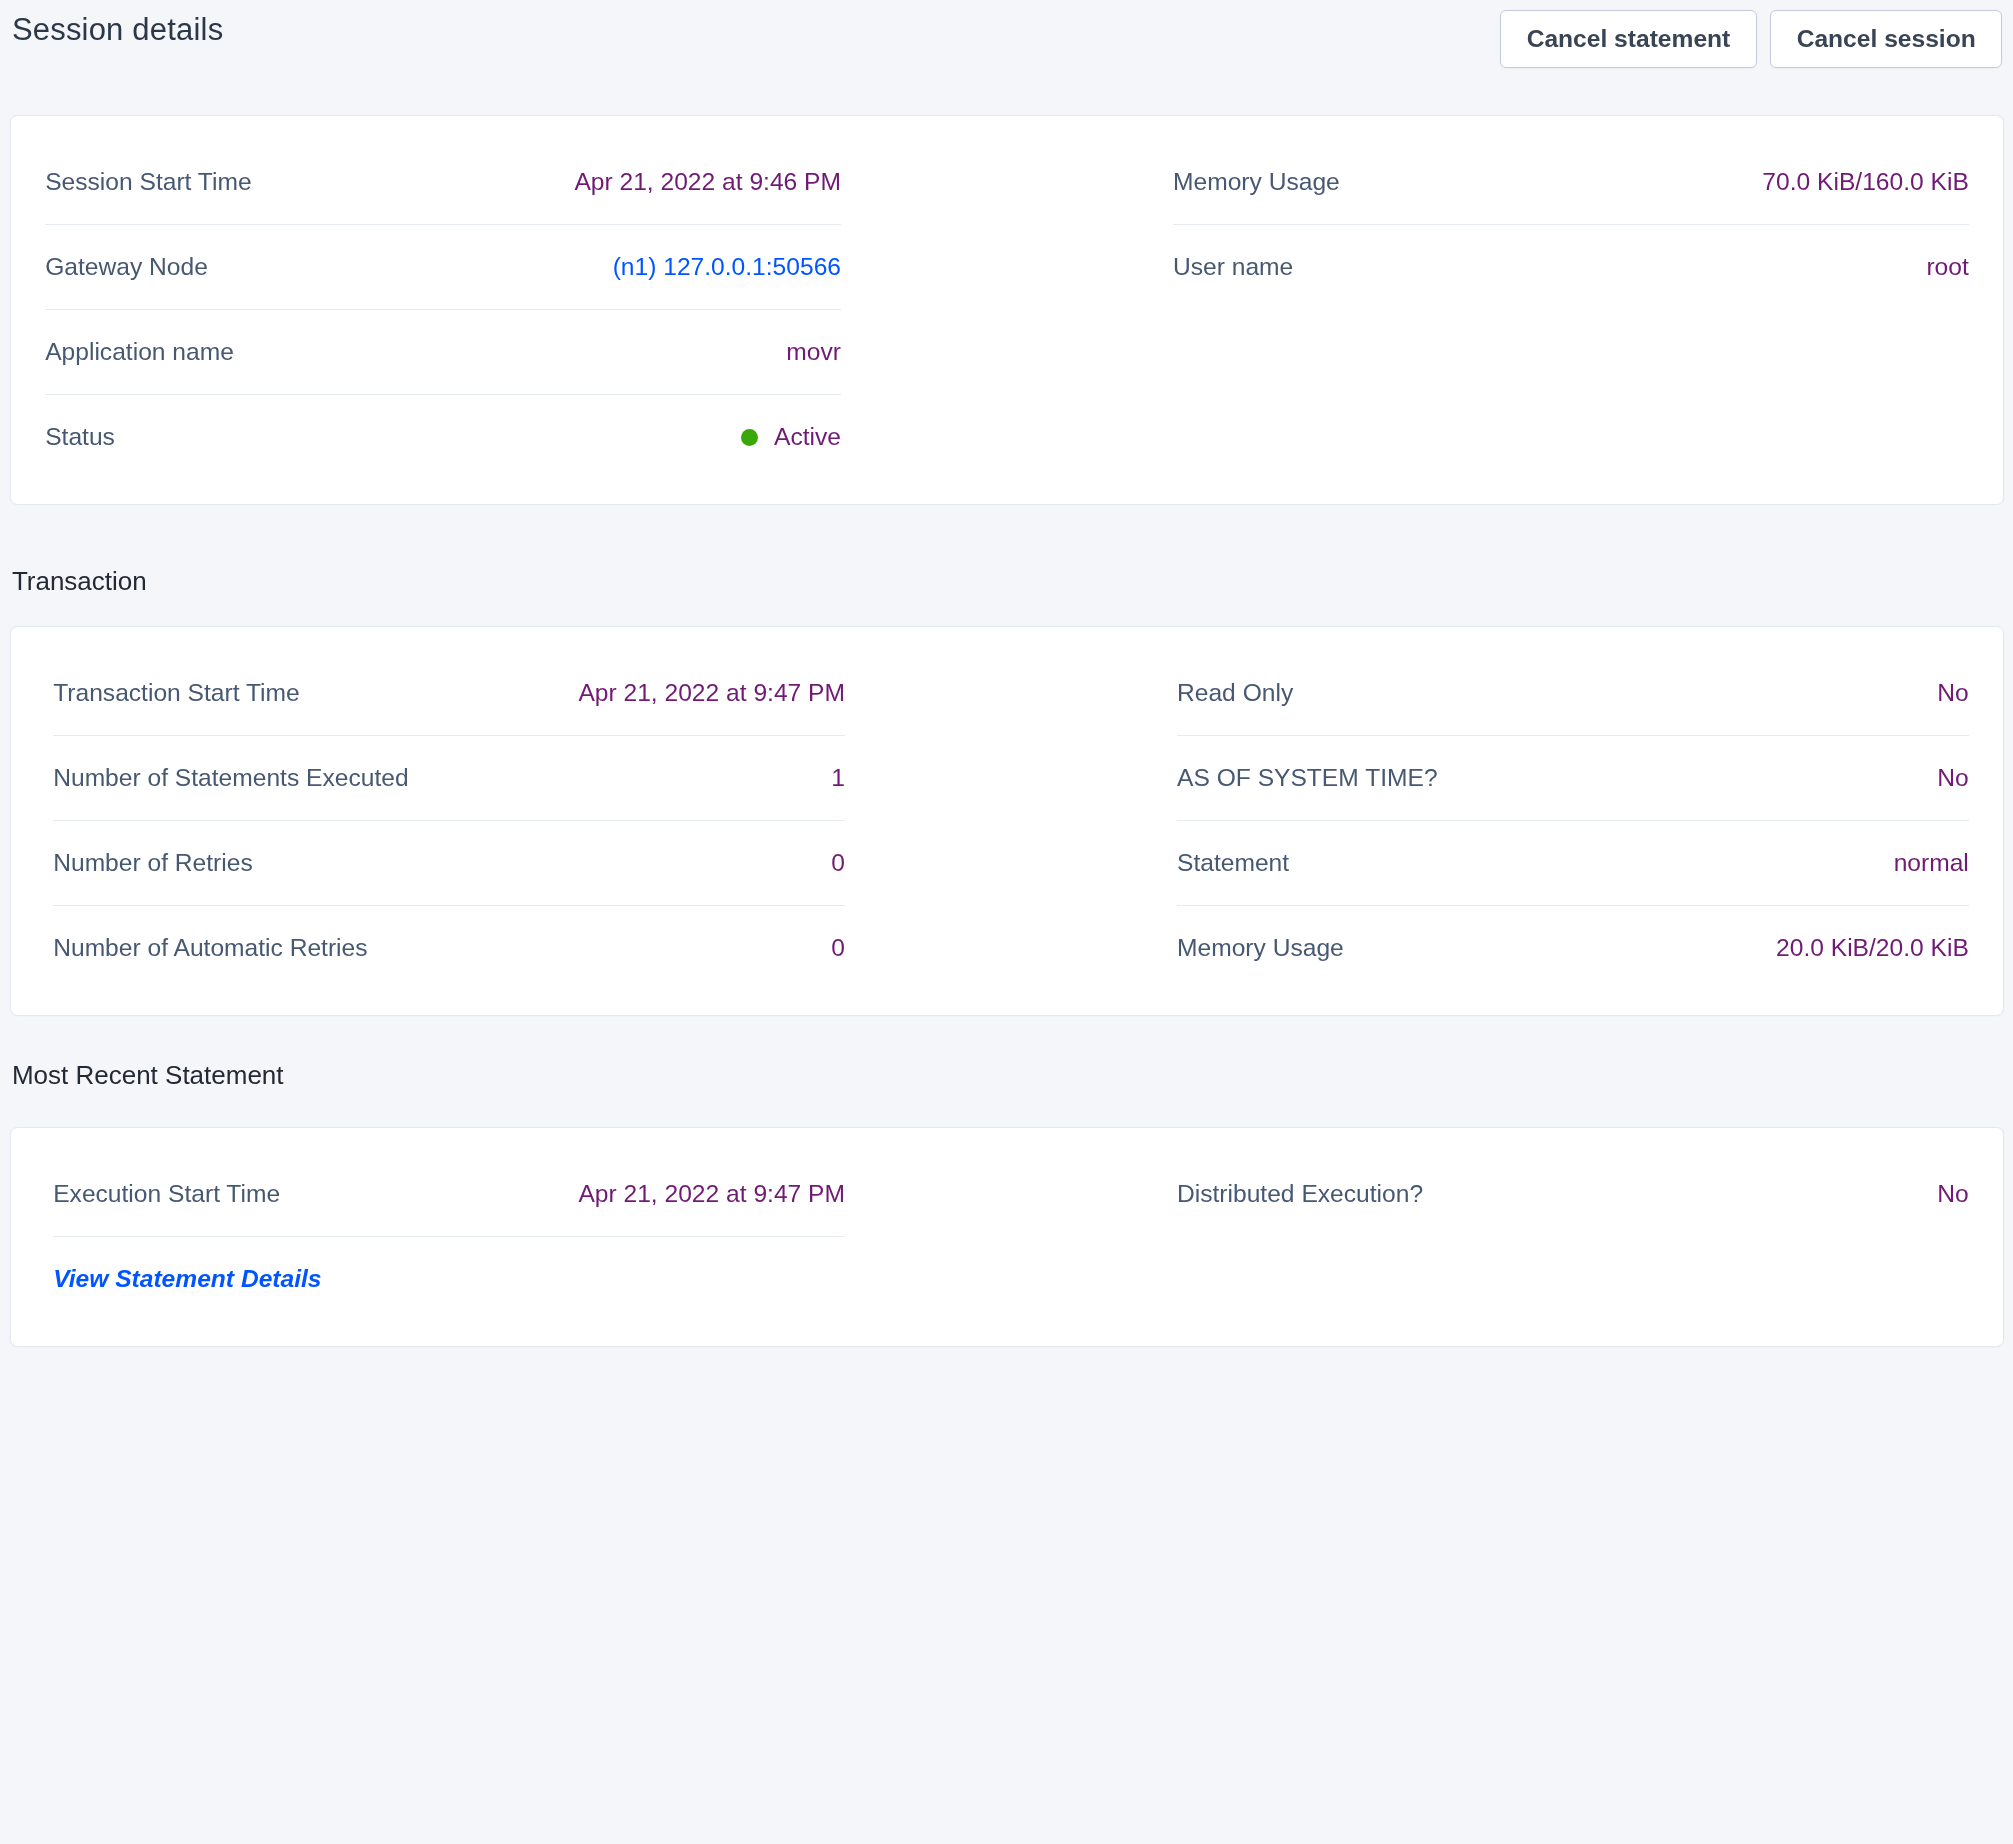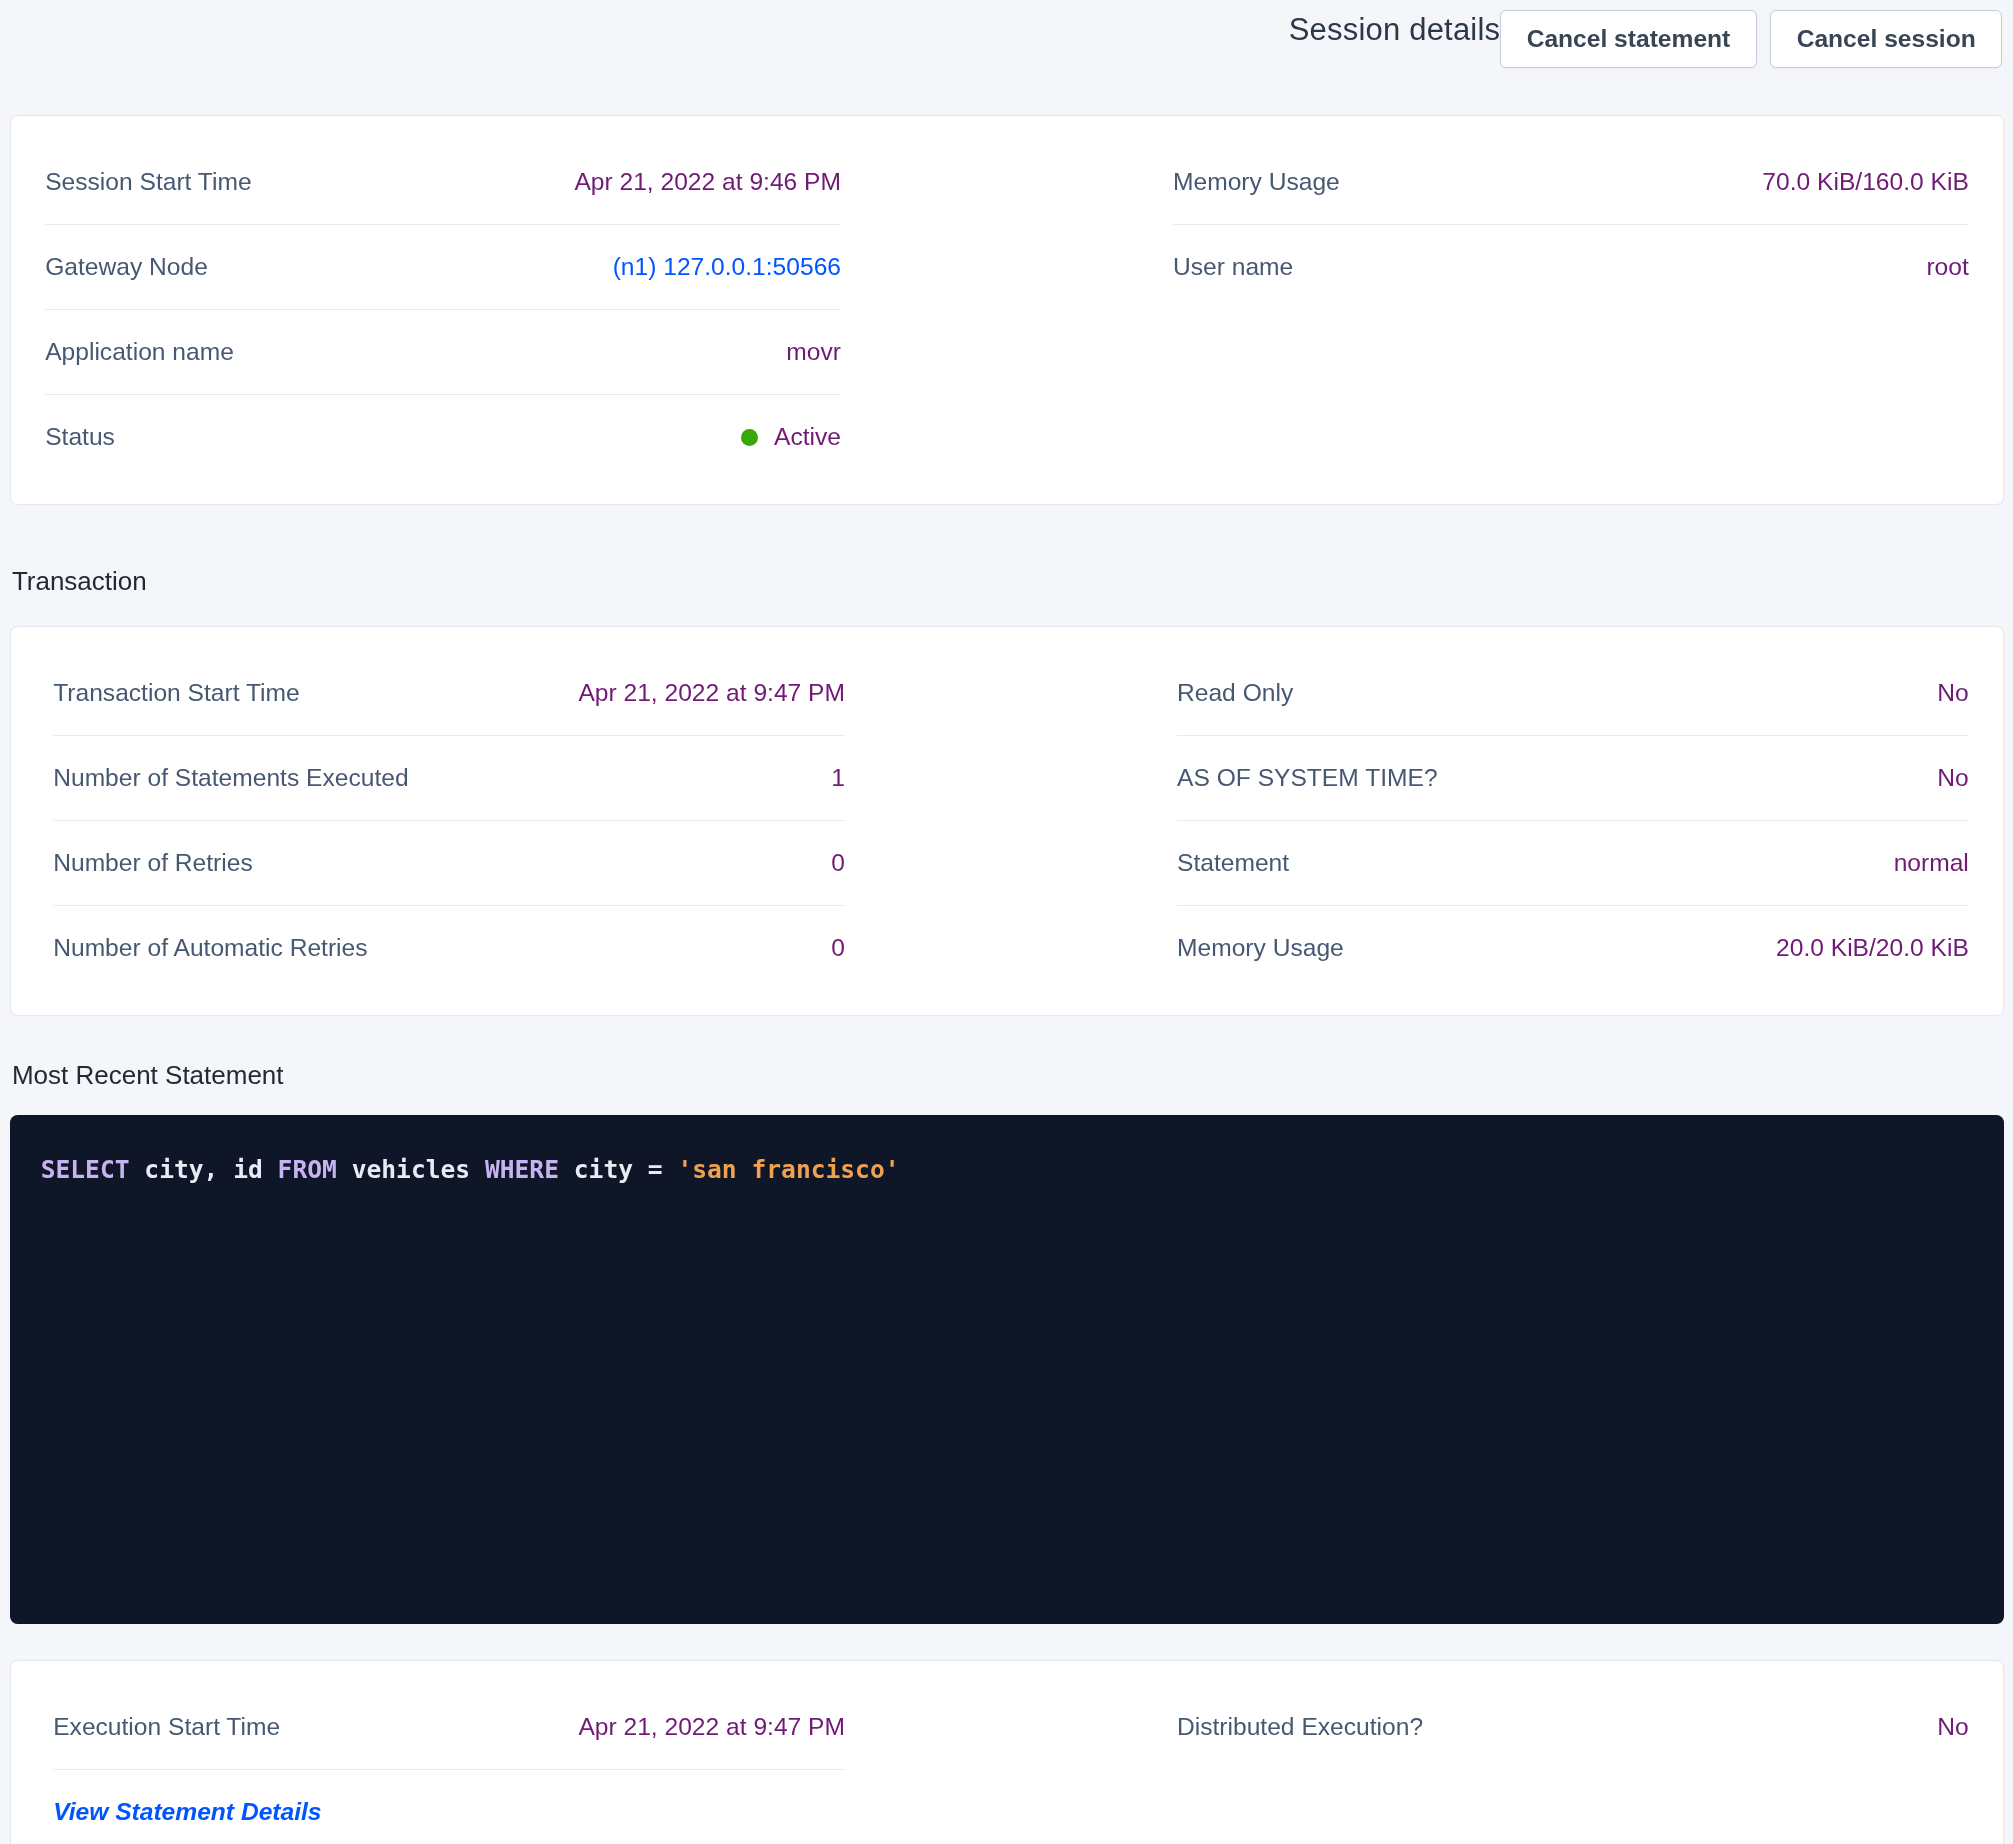--- a/index.html
+++ b/index.html
@@ -11,21 +11,21 @@
   *{box-sizing:border-box; margin:0; padding:0;}
   html,body{width:2014px; height:1844px; overflow:hidden;}
   body{
     background:var(--page_bg);
     font-family:"Liberation Sans", sans-serif;
     color:var(--text_slate);
   }
   .page{padding:12px 10.2px 0 10.2px;}
 
   
-  .page-header{display:flex; justify-content:flex-end; align-items:flex-start; padding:0 1.7px;}
+  .page-header{display:flex; justify-content:space-between; align-items:flex-start; padding:0 1.7px;}
   .page-title{font-size:31px; font-weight:500; color:#2c3848; letter-spacing:0.2px;}
   .header-actions{display:flex; gap:13.6px; margin-top:-1.7px;border-radius:28px;}
   .btn{
     background:var(--card_bg); border:1.7px solid var(--button_border); border-radius:6px;
     font-family:"Liberation Sans", sans-serif;
     font-size:24.6px; font-weight:700; color:#394455; padding:13.6px 25.4px; cursor:pointer;
     box-shadow:0 0.8px 1.7px rgba(40,56,90,0.04);
   }
 
   
@@ -158,23 +158,20 @@
         <div class="summary-row last">
           <span class="row-label">Memory Usage</span>
           <span class="row-value">20.0 KiB/20.0 KiB</span>
         </div>
       </div>
     </div>
   </div>
 
   <h2 class="section-heading tight">Most Recent Statement</h2>
 
-  <div class="sql-box">
-    <div class="sql-code"><span class="tok-kw">SELECT</span><span class="tok-plain"> city, id </span><span class="tok-kw">FROM</span><span class="tok-plain"> vehicles </span><span class="tok-kw">WHERE</span><span class="tok-plain"> city = </span><span class="tok-str">'san francisco'</span></div>
-  </div>
 
   <div class="card card-execution">
     <div class="card-grid">
       <div>
         <div class="summary-row">
           <span class="row-label">Execution Start Time</span>
           <span class="row-value">Apr 21, 2022 at 9:47 PM</span>
         </div>
         <div class="link-row">
           <a class="text-link">View Statement Details</a>

